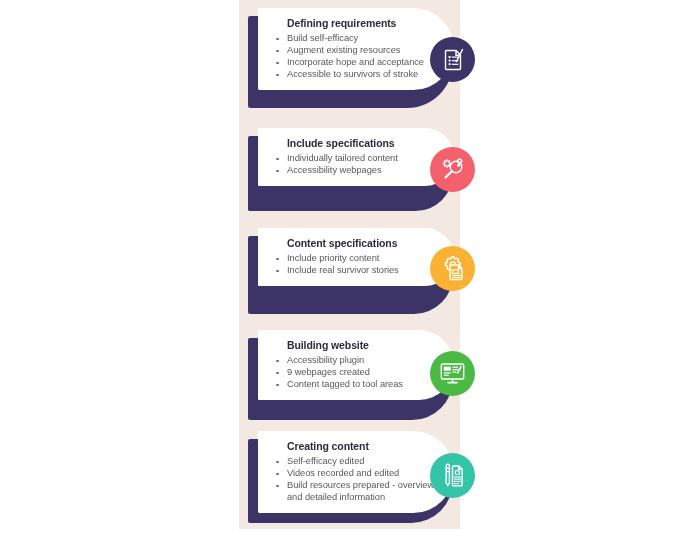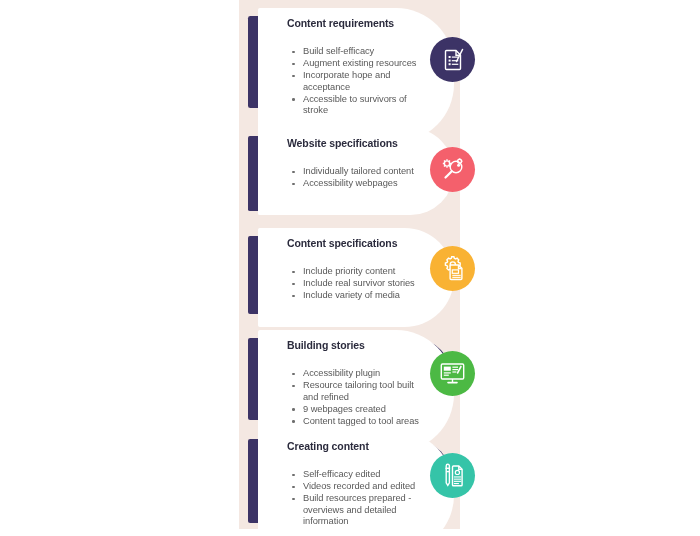--- a/index.html
+++ b/index.html
@@ -66,21 +66,21 @@
   .card-title {
     font-size: 10.5px;
     font-weight: bold;
     color: #2b2b3d;
     margin: 0 0 3px 15px;
     letter-spacing: -0.1px;
     line-height: 13px;
   }
 
   .card-list {
-    margin: 16px;
+    margin: 0;
     padding: 0;
     list-style: none;
   }
 
   .card-list li {
     position: relative;
     font-size: 9.3px;
     line-height: 11.6px;
     color: #595959;
     padding-left: 15px;
@@ -137,21 +137,21 @@
 </head>
 <body>
 
 <div id="infographic">
 
   <div class="backdrop"></div>
 
   <div class="card" id="card-0">
     <div class="card-shadowshape"></div>
     <div class="card-body">
-      <div class="card-title">Content requirements</div>
+      <div class="card-title">Defining requirements</div>
       <ul class="card-list">
         <li><span class="bullet"></span><span>Build self-efficacy</span></li>
         <li><span class="bullet"></span><span>Augment existing resources</span></li>
         <li><span class="bullet"></span><span>Incorporate hope and acceptance</span></li>
         <li><span class="bullet"></span><span>Accessible to survivors of stroke</span></li>
       </ul>
     </div>
     <div class="icon-badge">
       <svg width="26" height="26" viewBox="0 0 26 26" fill="none">
         <path d="M6.5 3.5 h9.5 l4.5 4.5 v13.5 a1 1 0 0 1 -1 1 h-13 a1 1 0 0 1 -1 -1 v-17 a1 1 0 0 1 1 -1 z" stroke="#ffffff" stroke-width="1.4" fill="none"></path>
@@ -163,21 +163,21 @@
         <rect x="11.8" y="13.1" width="6.5" height="1.2" fill="#ffffff"></rect>
         <rect x="11.8" y="16.7" width="6.5" height="1.2" fill="#ffffff"></rect>
         <path d="M22.5 2.5 L16.5 14.5" stroke="#ffffff" stroke-width="1.5" stroke-linecap="round"></path>
       </svg>
     </div>
   </div>
 
   <div class="card" id="card-1">
     <div class="card-shadowshape"></div>
     <div class="card-body">
-      <div class="card-title">Website specifications</div>
+      <div class="card-title">Include specifications</div>
       <ul class="card-list">
         <li><span class="bullet"></span><span>Individually tailored content</span></li>
         <li><span class="bullet"></span><span>Accessibility webpages</span></li>
       </ul>
     </div>
     <div class="icon-badge">
       <svg width="26" height="26" viewBox="0 0 26 26" fill="none">
         <g stroke="#ffffff" stroke-width="1.4" fill="none">
           <circle cx="7" cy="6.5" r="2.6"></circle>
           <path d="M7 2.3 v1.2 M7 9.5 v1.2 M2.8 6.5 h1.2 M10 6.5 h1.2 M4 3.5 l0.9 0.9 M9.1 8.6 l0.9 0.9 M10 3.5 l-0.9 0.9 M4.9 8.6 l-0.9 0.9"></path>
@@ -191,45 +191,43 @@
     </div>
   </div>
 
   <div class="card" id="card-2">
     <div class="card-shadowshape"></div>
     <div class="card-body">
       <div class="card-title">Content specifications</div>
       <ul class="card-list">
         <li><span class="bullet"></span><span>Include priority content</span></li>
         <li><span class="bullet"></span><span>Include real survivor stories</span></li>
-        <li><span class="bullet"></span><span>Include variety of media</span></li>
       </ul>
     </div>
     <div class="icon-badge">
       <svg width="27" height="27" viewBox="0 0 27 27" fill="none">
         <g stroke="#ffffff" stroke-width="1.4" fill="none">
           <path d="M9.5 3.2 l1.6 0.7 a6.6 6.6 0 0 1 1.1 -0.5 l0.5 -1.7 h2.2 l0.5 1.7 a6.6 6.6 0 0 1 1.1 0.5 l1.6 -0.7 l1.6 1.6 l-0.7 1.6 q0.3 0.5 0.5 1.1 l1.7 0.5 v2.2 l-1.7 0.5 q-0.2 0.6 -0.5 1.1 l0.7 1.6 l-1.6 1.6 l-1.6 -0.7 q-0.5 0.3 -1.1 0.5 l-0.5 1.7 h-2.2 l-0.5 -1.7 a6.6 6.6 0 0 1 -1.1 -0.5 l-1.6 0.7 l-1.6 -1.6 l0.7 -1.6 a6.6 6.6 0 0 1 -0.5 -1.1 l-1.7 -0.5 v-2.2 l1.7 -0.5 q0.2 -0.6 0.5 -1.1 l-0.7 -1.6 z"></path>
           <circle cx="13.8" cy="9.5" r="2.6"></circle>
           <path d="M12 10 h7.5 l3.4 3.4 v10.2 a0.9 0.9 0 0 1 -0.9 0.9 h-10 a0.9 0.9 0 0 1 -0.9 -0.9 v-12.7 a0.9 0.9 0 0 1 0.9 -0.9 z" fill="#f9b233"></path>
           <path d="M19.5 10.1 v3.4 h3.3"></path>
         </g>
         <rect x="13.3" y="14.9" width="6.2" height="3.4" stroke="#ffffff" stroke-width="1.2" fill="none"></rect>
         <rect x="13.3" y="19.8" width="8.4" height="1.1" fill="#ffffff"></rect>
         <rect x="13.3" y="21.8" width="8.4" height="1.1" fill="#ffffff"></rect>
       </svg>
     </div>
   </div>
 
   <div class="card" id="card-3">
     <div class="card-shadowshape"></div>
     <div class="card-body">
-      <div class="card-title">Building stories</div>
+      <div class="card-title">Building website</div>
       <ul class="card-list">
         <li><span class="bullet"></span><span>Accessibility plugin</span></li>
-        <li><span class="bullet"></span><span>Resource tailoring tool built and refined</span></li>
         <li><span class="bullet"></span><span>9 webpages created</span></li>
         <li><span class="bullet"></span><span>Content tagged to tool areas</span></li>
       </ul>
     </div>
     <div class="icon-badge">
       <svg width="27" height="27" viewBox="0 0 27 27" fill="none">
         <g stroke="#ffffff" stroke-width="1.4" fill="none">
           <rect x="2.3" y="4" width="22.4" height="15" rx="1.2"></rect>
           <path d="M13.5 19 v3.4"></path>
           <path d="M9 22.6 h9" stroke-linecap="round" stroke-width="1.6"></path>

